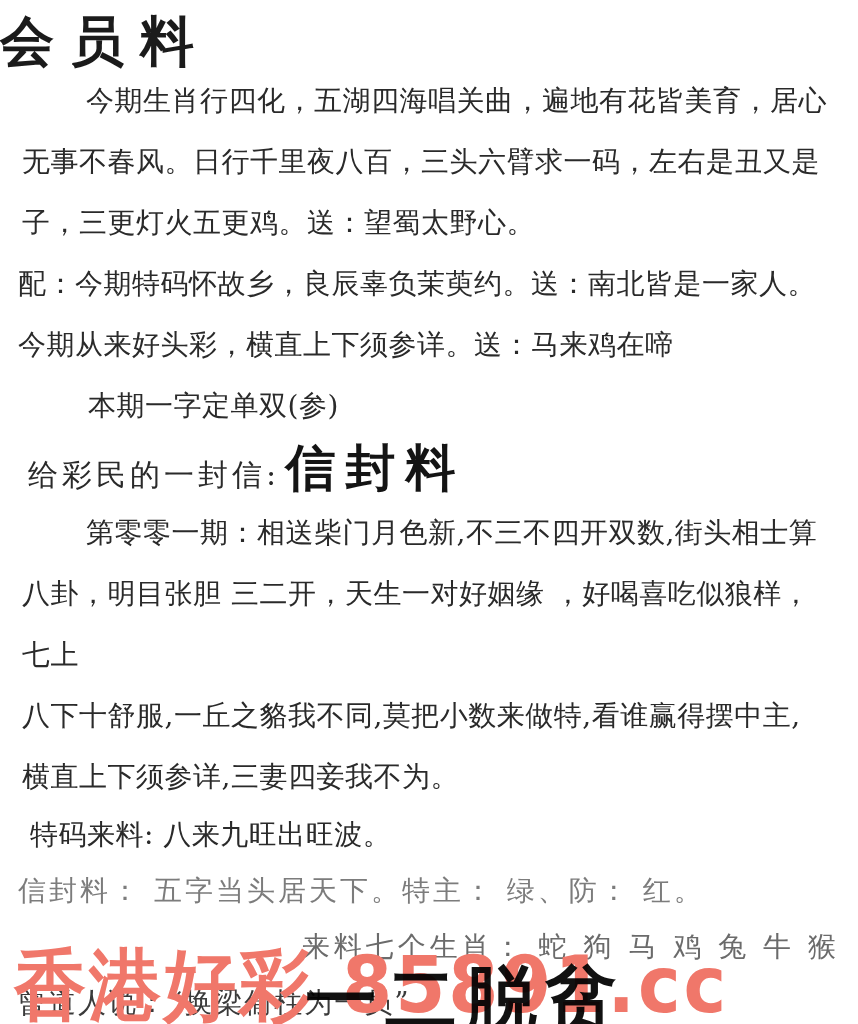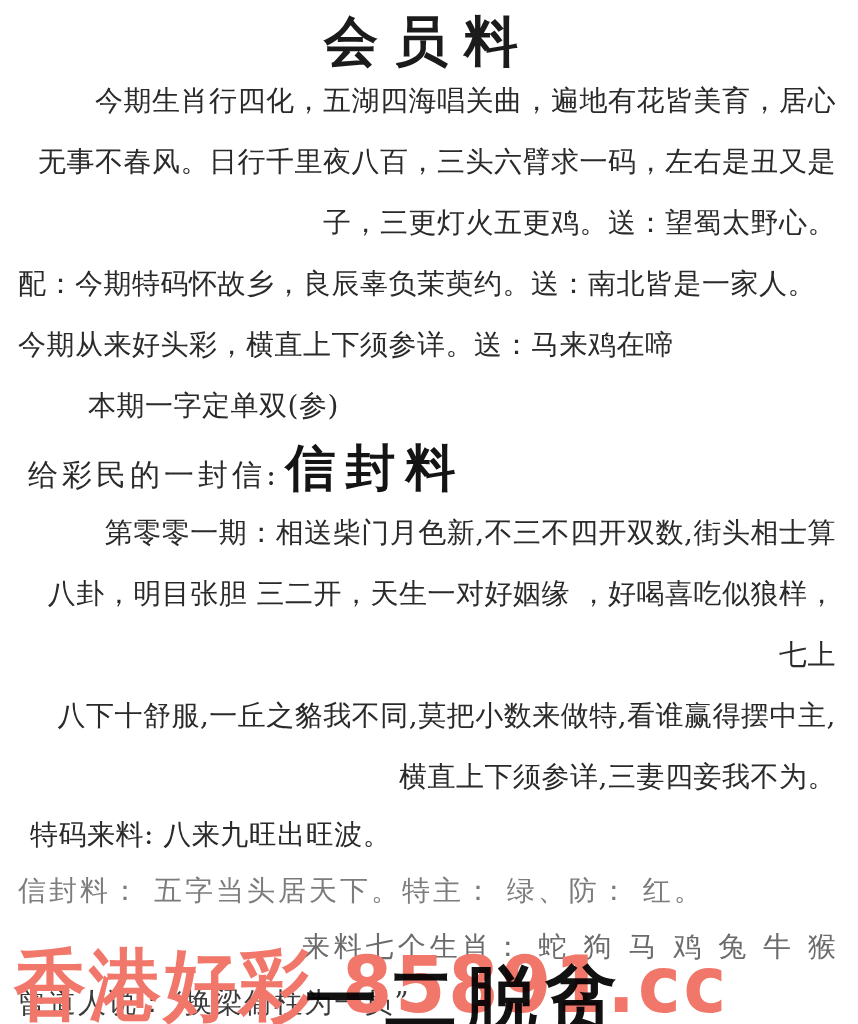--- a/index.html
+++ b/index.html
@@ -5,35 +5,33 @@
   html,body{margin:0;padding:0;background:#ffffff;}
   .page{
     position:relative;
     width:858px;height:1024px;
     background:#ffffff;
     overflow:hidden;
     font-family:"DejaVu Serif", serif;
     color:#262626;
   }
   .h1{
-    text-align:center;
     font-size:54px;
     font-weight:bold;
     letter-spacing:16px;
     padding-top:6px;
     height:64px;
     color:#1b1b1b;
   }
   .para{
     padding:0 22px 0 22px;
     font-size:28px;
     line-height:61px;
     letter-spacing:0.5px;
     color:#2a2a2a;
-    text-align:right;
   }
   .para .line:first-child{ text-indent:64px; }
   .single-line{
     padding:0 18px;
     font-size:28px;
     line-height:61px;
     letter-spacing:0.5px;
     color:#2a2a2a;
     white-space:nowrap;
   }

